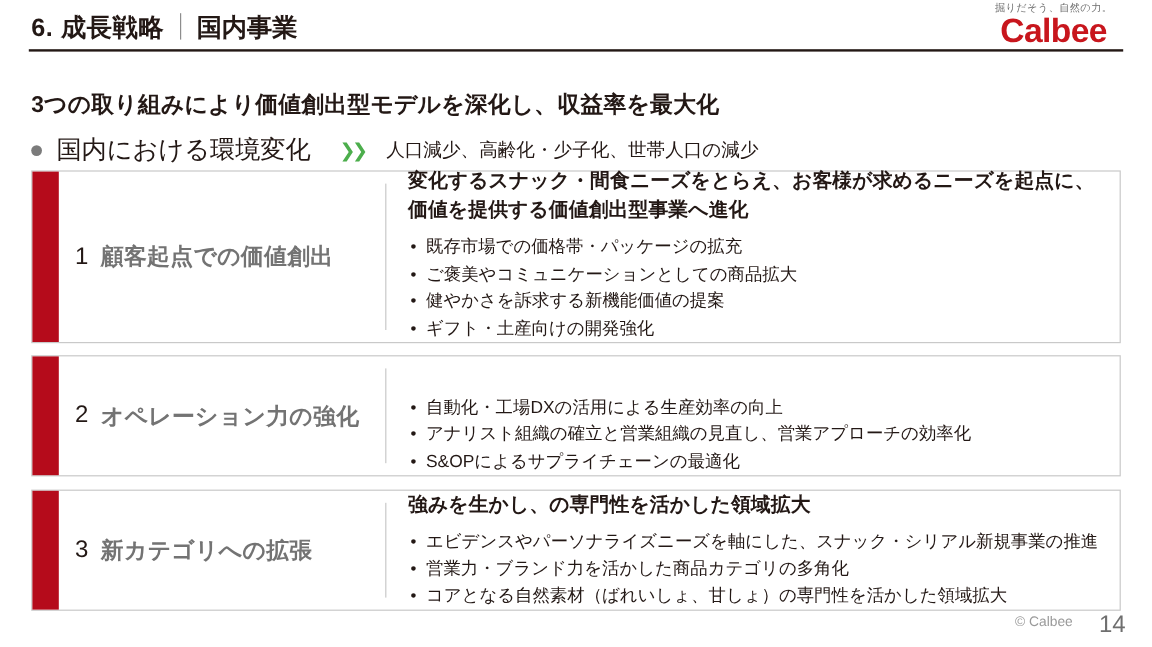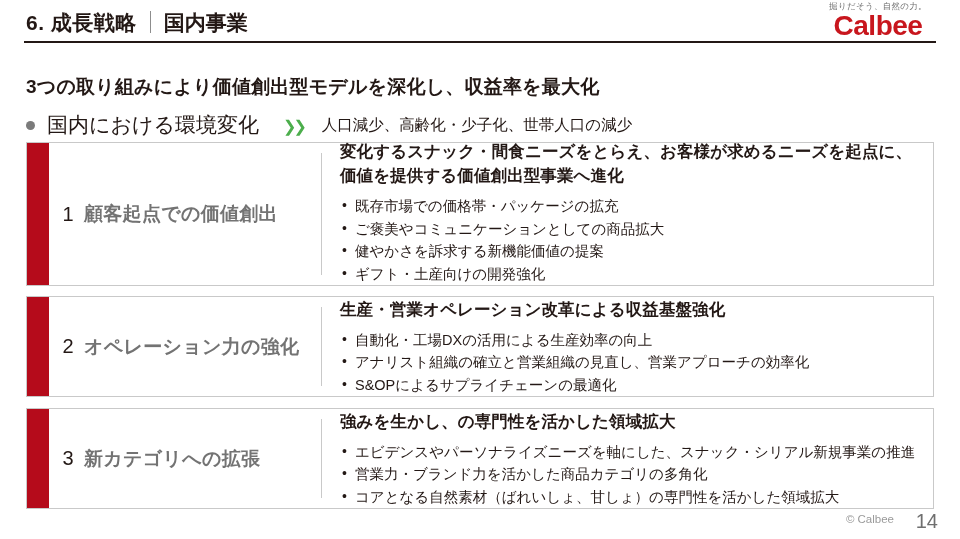--- a/index.html
+++ b/index.html
@@ -271,21 +271,20 @@
 </div>
 
 <div class="card" id="card-2">
   <div class="card-bar"></div>
   <div class="card-left">
     <div class="card-index">2</div>
     <div class="card-heading">オペレーション力の強化</div>
   </div>
   <div class="card-sep"></div>
   <div class="card-right">
-    <div class="card-lead">生産・営業オペレーション改革による収益基盤強化</div>
     <ul class="bullets">
       <li>自動化・工場DXの活用による生産効率の向上</li>
       <li>アナリスト組織の確立と営業組織の見直し、営業アプローチの効率化</li>
       <li>S&amp;OPによるサプライチェーンの最適化</li>
     </ul>
   </div>
 </div>
 
 <div class="card" id="card-3">
   <div class="card-bar"></div>

